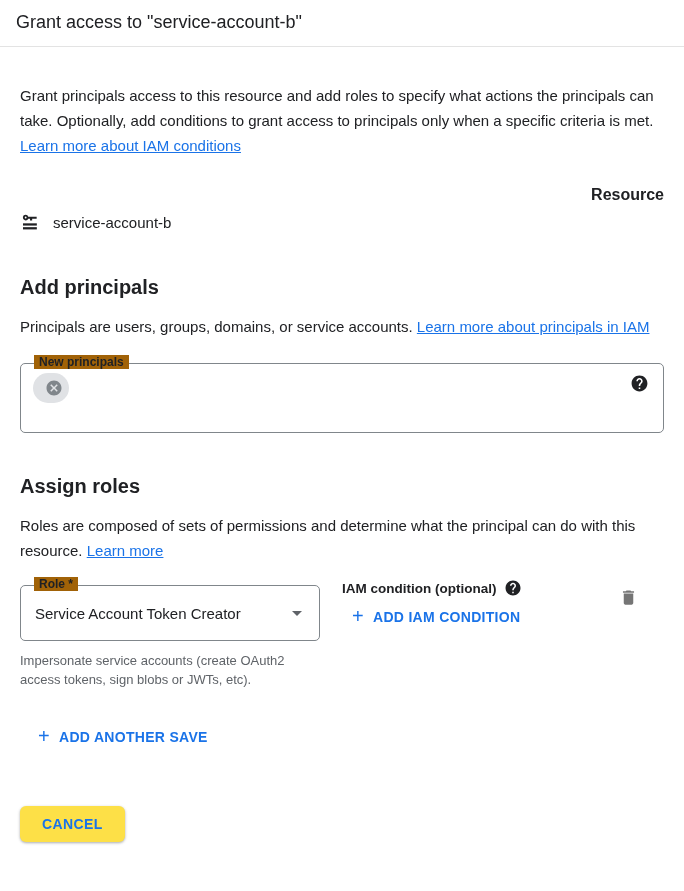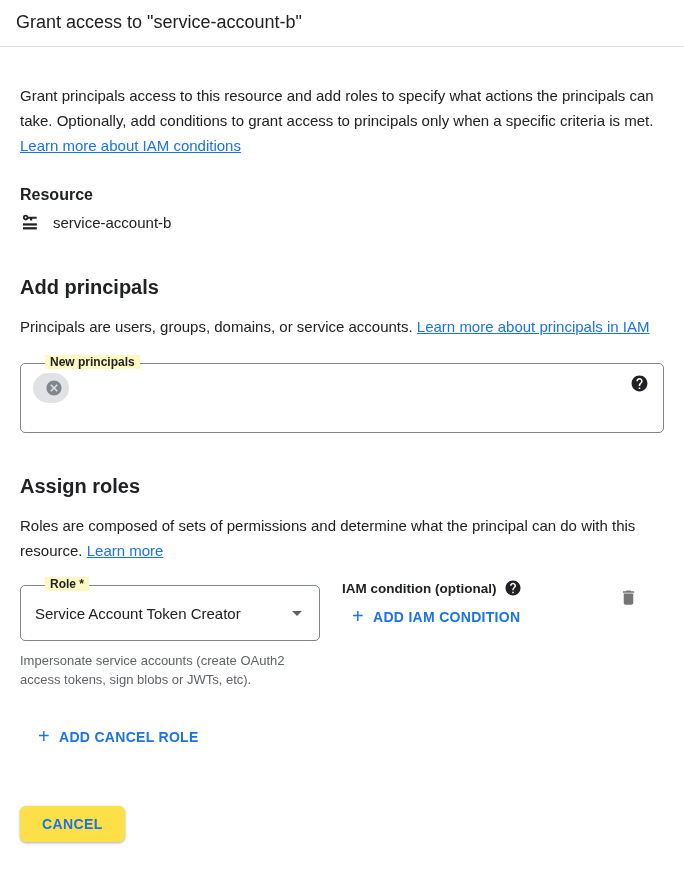--- a/index.html
+++ b/index.html
@@ -16,40 +16,40 @@
     font-size: 18px;
     color: #202124;
     border-bottom: 1px solid #e3e3e3;
   }
   .content { padding: 0 20px; }
 
   a.link { color: #1a73e8; text-decoration: underline; cursor: pointer; }
 
   p.intro { margin: 36px 0 0; font-size: 15px; line-height: 25px; }
 
-  h3.resource-heading { margin: 28px 0 0; font-size: 16px; font-weight: 700; }
+  h3.resource-heading { margin: 28px 0 0; font-size: 16px; font-weight: 700; text-align: right; }
   .resource-row { margin-top: 8px; display: flex; align-items: center; gap: 13px; font-size: 15px; }
 
   h2.section-heading { margin: 42px 0 0; font-size: 20px; font-weight: 700; }
   p.section-desc { margin: 15px 0 0; font-size: 15px; line-height: 25px; }
 
   .principals-field {
     margin-top: 24px;
     position: relative;
     border: 1px solid #80868b;
     border-radius: 5px;
     height: 70px;
     padding: 9px 12px;
     box-sizing: border-box;
   }
   .float-label {
     position: absolute;
     top: -9px;
-    left: 24px;
-    background: #fef9c3;
+    left: 13px;
+    background: #a16207;
     padding: 0 5px;
     font-size: 12px;
     font-weight: 700;
     color: #202124;
     line-height: 14px;
   }
   .chip {
     display: inline-flex;
     align-items: center;
     gap: 6px;
@@ -204,20 +204,20 @@
 
     <span class="trash-btn">
       <svg width="19" height="21" viewBox="0 0 24 24">
         <path fill="#757575" d="M6 19c0 1.1.9 2 2 2h8c1.1 0 2-.9 2-2V7H6v12zM19 4h-3.5l-1-1h-5l-1 1H5v2h14V4z"></path>
       </svg>
     </span>
   </div>
 
   <div class="text-btn add-role-btn">
     <span class="plus-glyph">+</span>
-    <span>ADD CANCEL ROLE</span>
+    <span>ADD ANOTHER SAVE</span>
   </div>
 
   <div class="footer">
     <button class="btn btn-cancel">CANCEL</button>
   </div>
 
 </div>
 
 </body></html>

